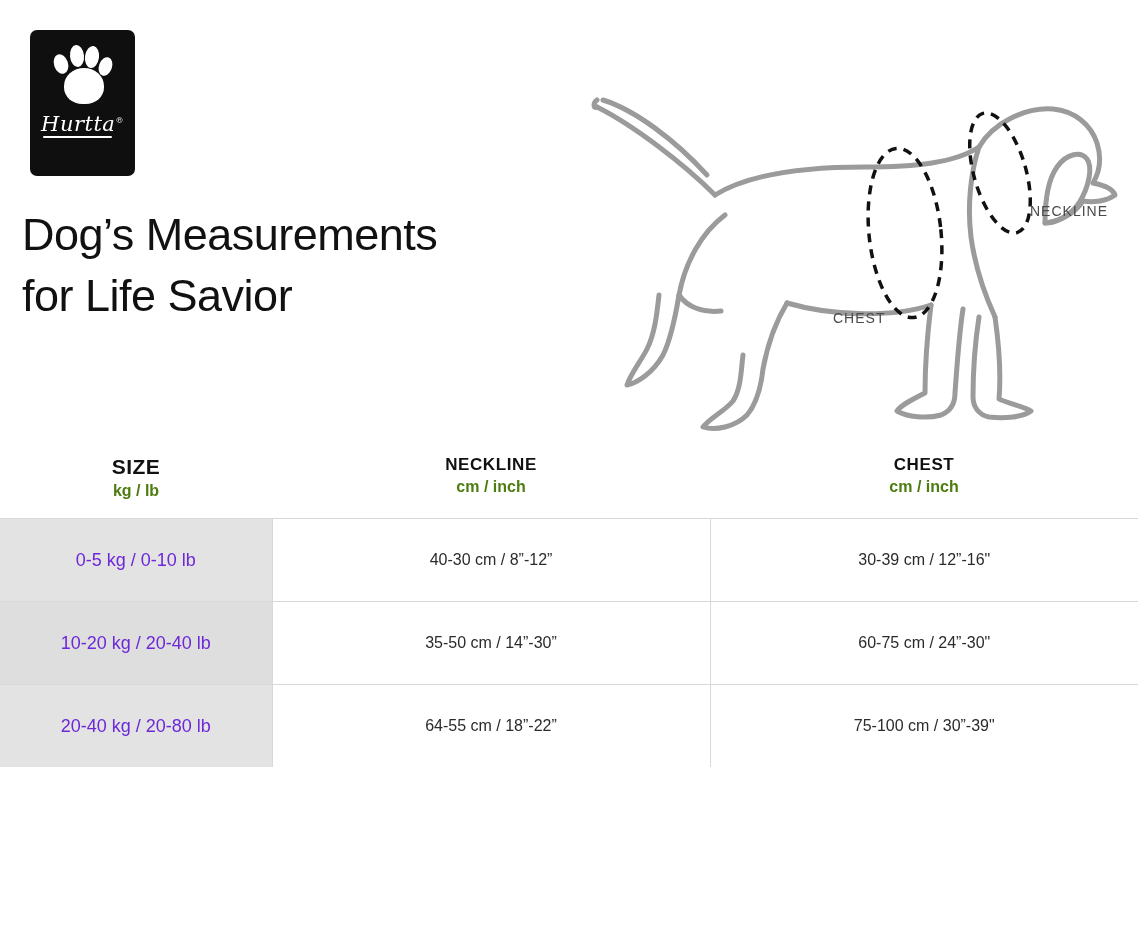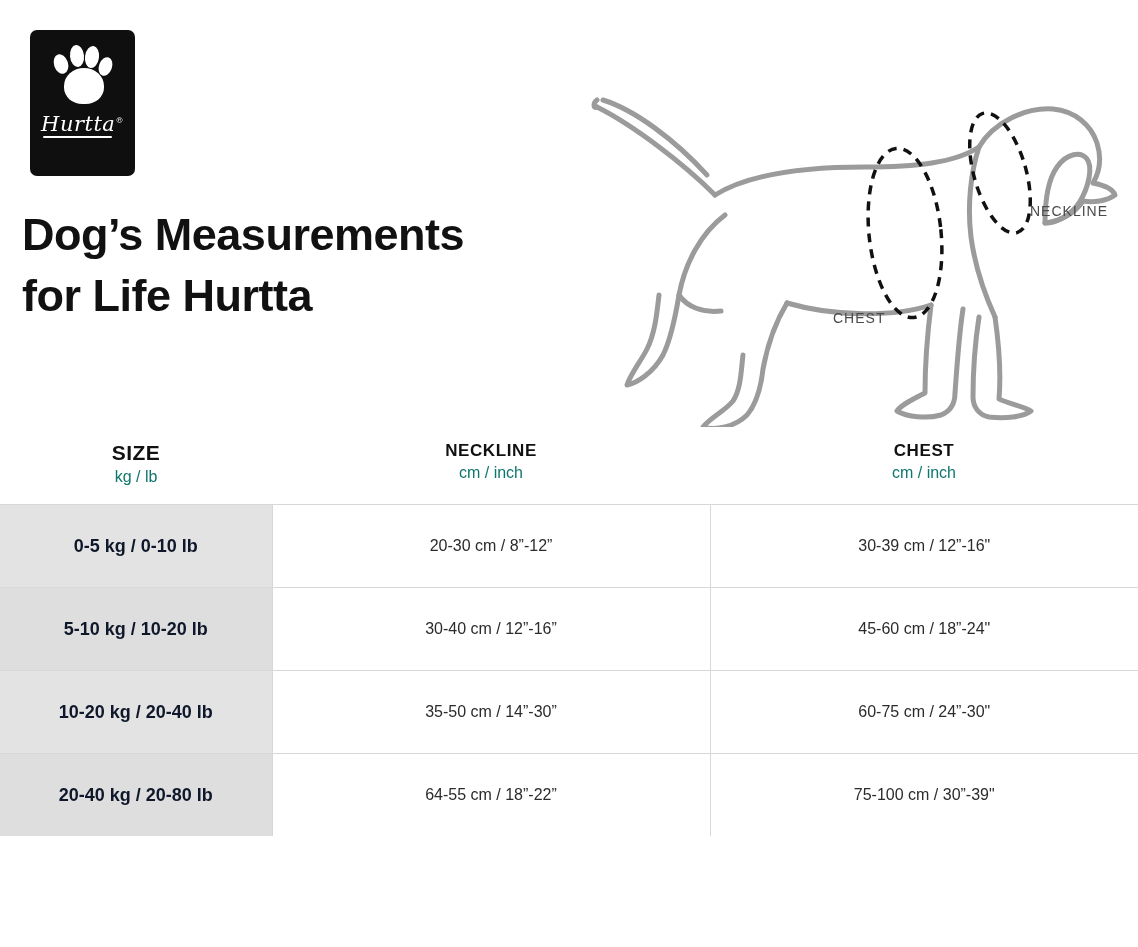--- a/index.html
+++ b/index.html
@@ -82,41 +82,41 @@
     height: 2px;
     background: #ffffff;
     border-radius: 2px;
   }
 
   .title {
     position: absolute;
     left: 22px;
     top: 205px;
     font-size: 45px;
-    font-weight: bold;
+    font-weight: normal;
     line-height: 1.35;
     letter-spacing: -0.5px;
     color: #111111;
     margin: 0;
     width: 620px;
   }
 
   .dog-art {
     position: absolute;
     left: 575px;
     top: 55px;
     width: 560px;
     height: 385px;
   }
 
   
   .table-wrap {
     position: absolute;
     left: 0;
-    top: 427px;
+    top: 441px;
     width: 1064px;
   }
   table.size-table {
     border-collapse: collapse;
     width: 1138px;
     table-layout: fixed;
   }
   table.size-table col.c1 { width: 272px; }
   table.size-table col.c2 { width: 438px; }
   table.size-table col.c3 { width: 428px; }
@@ -135,39 +135,40 @@
     letter-spacing: 0.4px;
     color: #111111;
   }
   .head-main.small {
     font-size: 17px;
     letter-spacing: 0.6px;
   }
   .head-sub {
     display: block;
     font-size: 16px;
-    color: #0f766e;
+    color: #4d7c0f;
     margin-top: 3px;
+    font-weight: bold;
   }
 
   .size-table tbody td {
     height: 82px;
     font-size: 16px;
     color: #2b2b2b;
     text-align: center;
     border-top: 1px solid #d8d8d8;
     border-right: 1px solid #d8d8d8;
     padding: 0 6px;
   }
   .size-table tbody td:last-child { border-right: none; }
   .size-table tbody td.size-cell {
     background: #e3e3e3;
-    font-weight: bold;
+    font-weight: normal;
     font-size: 18px;
-    color: #0f172a;
+    color: #6d28d9;
   }
   .size-table tbody tr:nth-child(even) td.size-cell { background: #dedede; }
 </style>
 </head>
 <body>
 
 <div class="header">
 
   <div class="logo-box">
     <div class="paw">
@@ -178,21 +179,21 @@
       <div class="pad t4"></div>
     </div>
     <div class="logo-word">
       <span>Hurtta</span><span class="tm">®</span>
       <span class="logo-underline"></span>
     </div>
   </div>
 
   <h1 class="title">
     <span>Dog’s Measurements</span><br>
-    <span>for Life Hurtta</span>
+    <span>for Life Savior</span>
   </h1>
 
   <div class="dog-art">
     <svg width="560" height="385" viewBox="0 0 560 385" xmlns="http://www.w3.org/2000/svg">
       <g fill="none" stroke="#9b9b9b" stroke-width="5" stroke-linecap="round" stroke-linejoin="round">
 
         <path d="M28 45 C 60 55, 100 85, 132 120"></path>
         <path d="M22 52 C 58 70, 108 108, 140 140"></path>
         <path d="M22 45 C 18 48, 18 54, 22 52"></path>
 
@@ -252,27 +253,22 @@
         </th>
         <th>
           <span class="head-main small">CHEST</span>
           <span class="head-sub">cm / inch</span>
         </th>
       </tr>
     </thead>
     <tbody>
       <tr>
         <td class="size-cell">0-5 kg / 0-10 lb</td>
-        <td>20-30 cm / 8”-12”</td>
+        <td>40-30 cm / 8”-12”</td>
         <td>30-39 cm / 12”-16"</td>
-      </tr>
-      <tr>
-        <td class="size-cell">5-10 kg / 10-20 lb</td>
-        <td>30-40 cm / 12”-16”</td>
-        <td>45-60 cm / 18”-24"</td>
       </tr>
       <tr>
         <td class="size-cell">10-20 kg / 20-40 lb</td>
         <td>35-50 cm / 14”-30”</td>
         <td>60-75 cm / 24”-30"</td>
       </tr>
       <tr>
         <td class="size-cell">20-40 kg / 20-80 lb</td>
         <td>64-55 cm / 18”-22”</td>
         <td>75-100 cm / 30”-39"</td>

